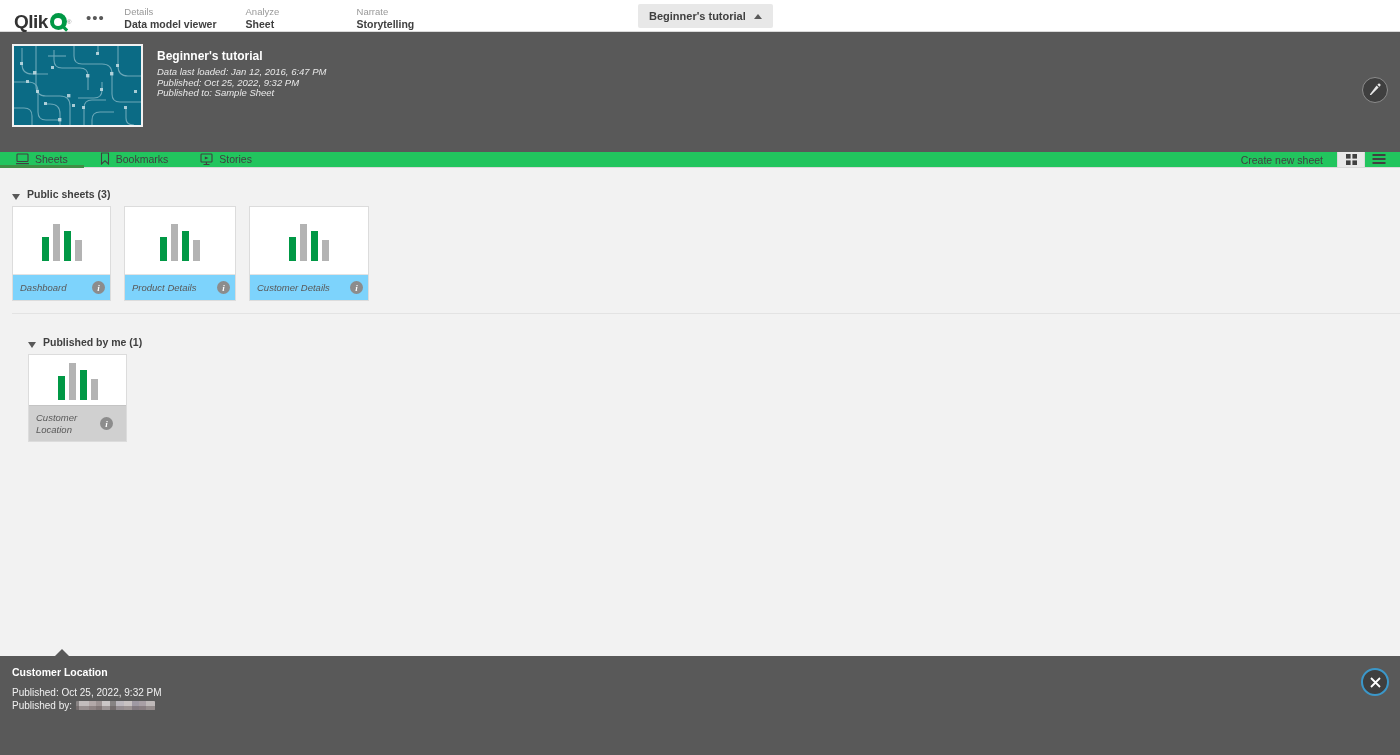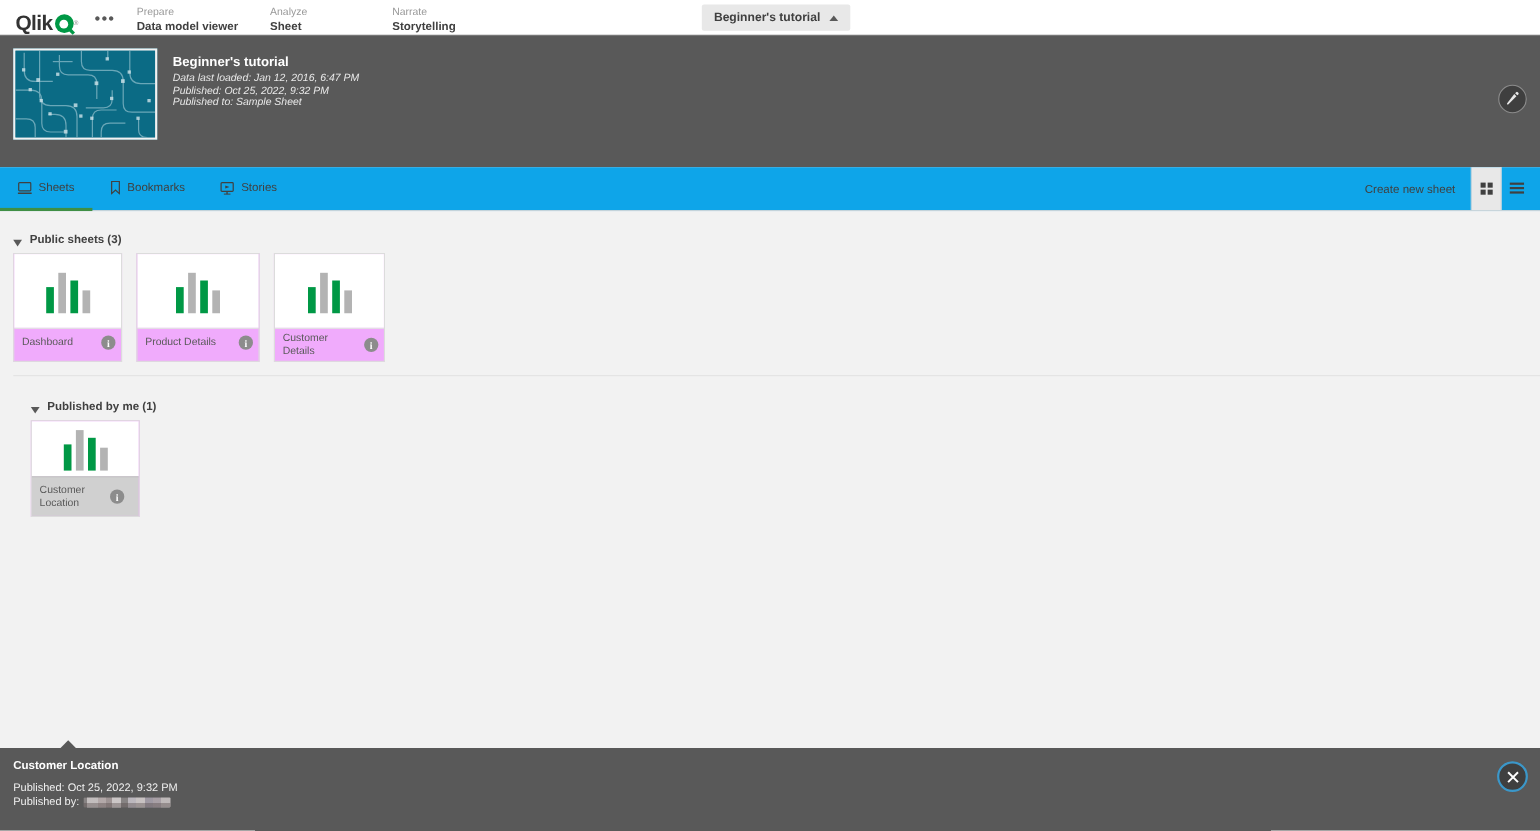--- a/index.html
+++ b/index.html
@@ -155,22 +155,22 @@
     background: #3f3f3f;
     border: 1px solid #8c8c8c;
     display: flex;
     align-items: center;
     justify-content: center;
     cursor: pointer;
   }
 
   
   .tabbar {
-    height: 40px;
-    background: #0ea5e9;
+    height: 16px;
+    background: #22c55e;
     border-bottom: 1px solid #d9d9d9;
     display: flex;
     align-items: stretch;
     position: relative;
   }
   .tab {
     display: flex;
     align-items: center;
     gap: 6px;
     padding: 0 16px;
@@ -229,25 +229,26 @@
   }
   .tri-down {
     width: 0; height: 0;
     border-left: 4.5px solid transparent;
     border-right: 4.5px solid transparent;
     border-top: 6px solid #595959;
   }
   .cards { display: flex; gap: 13px; padding-top: 6px; }
   .card {
     width: 99px;
-    background: #f0abfc;
+    background: #7dd3fc;
     border: 1px solid #dcdcdc;
     cursor: pointer;
     display: flex;
     flex-direction: column;
+    font-style: italic;
   }
   .card-thumb {
     height: 67px;
     display: flex;
     align-items: center;
     justify-content: center;
     background: #ffffff;
   }
   .card-foot {
     border-top: 1px solid #e3e3e3;
@@ -363,21 +364,21 @@
 <div class="topnav">
   <div class="logo-wrap">
     <span class="logo-text">Qlik</span>
     <span class="logo-mark"></span>
     <span class="logo-tm">®</span>
   </div>
   <div class="dots-menu">•••</div>
   <div class="nav-sep"></div>
 
   <div class="nav-item">
-    <div class="nav-kicker">Prepare</div>
+    <div class="nav-kicker">Details</div>
     <div class="nav-label">Data model viewer</div>
   </div>
   <div class="nav-sep"></div>
 
   <div class="nav-item">
     <div class="nav-kicker">Analyze</div>
     <div class="nav-label">Sheet</div>
   </div>
   <div class="nav-sep"></div>
 
@@ -528,21 +529,21 @@
             <rect x="25" y="10" width="7" height="30" fill="#009845"></rect>
             <rect x="36" y="19" width="7" height="21" fill="#b3b3b3"></rect>
           </svg>
         </div>
         <div class="card-foot">
           <span class="card-title">Product Details</span>
           <span class="info-ico">i</span>
         </div>
       </div>
 
-      <div class="card" style="width:101px">
+      <div class="card" style="width:120px">
         <div class="card-thumb">
           <svg width="46" height="40" viewBox="0 0 46 40" aria-hidden="true">
             <rect x="3" y="16" width="7" height="24" fill="#009845"></rect>
             <rect x="14" y="3" width="7" height="37" fill="#b3b3b3"></rect>
             <rect x="25" y="10" width="7" height="30" fill="#009845"></rect>
             <rect x="36" y="19" width="7" height="21" fill="#b3b3b3"></rect>
           </svg>
         </div>
         <div class="card-foot">
           <span class="card-title">Customer Details</span>

